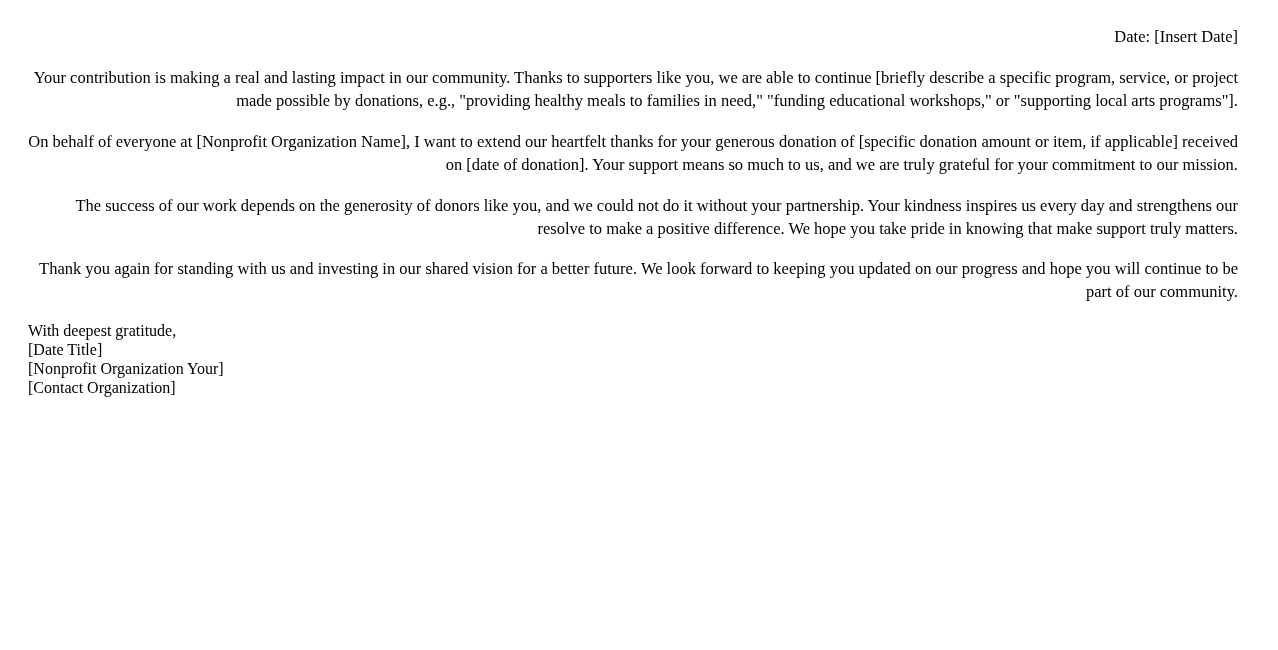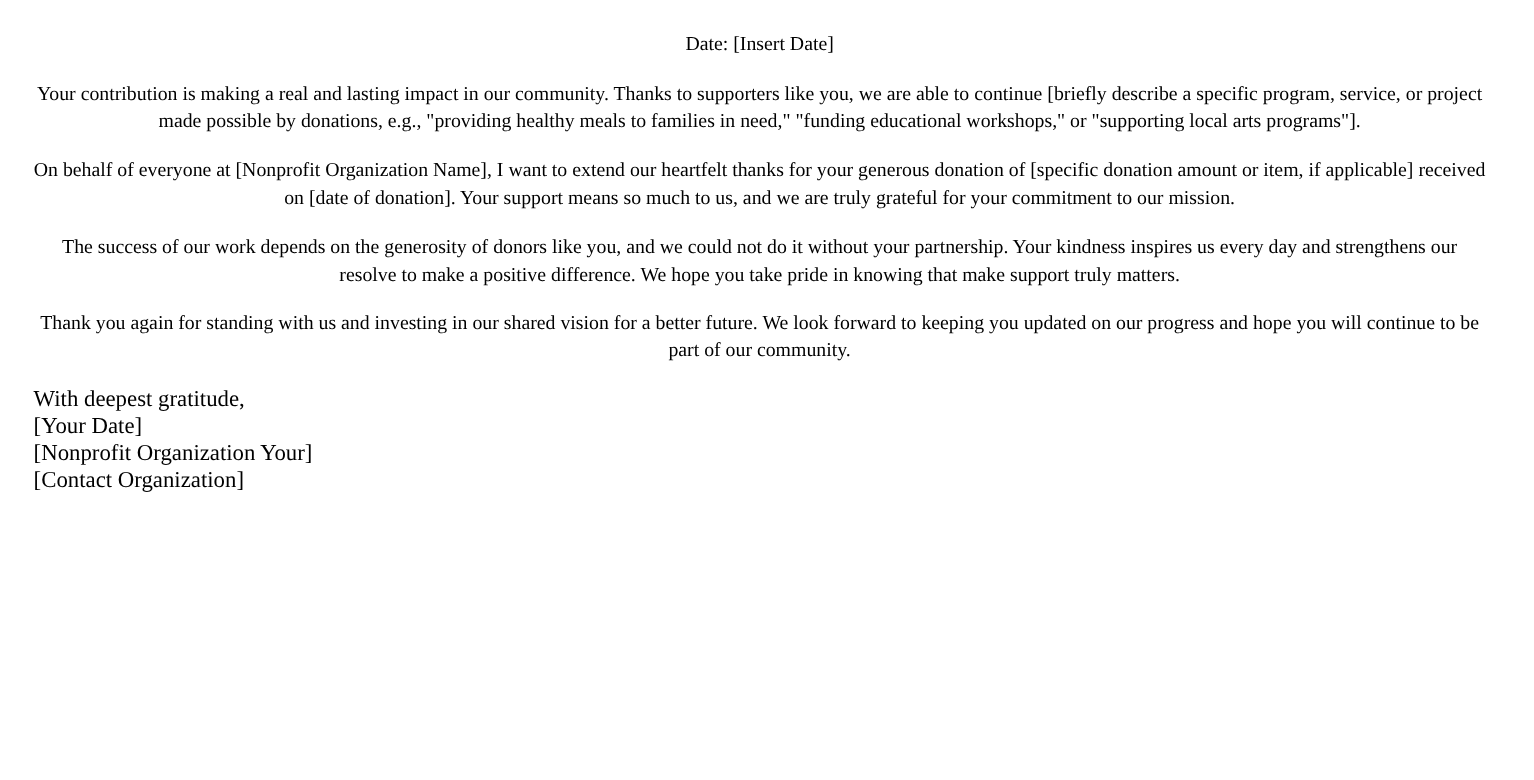--- a/index.html
+++ b/index.html
@@ -16,27 +16,27 @@
   }
   .page {
     padding: 26px 40px 0 28px;
     box-sizing: border-box;
     width: 1278px;
   }
   .para {
     font-size: 16.5px;
     line-height: 1.39;
     margin: 0 0 18px 0;
-    text-align: center;
+    text-align: right;
   }
   .para:last-child {
     margin-bottom: 0;
   }
   .signoff {
-    font-size: 19px;
+    font-size: 16px;
     line-height: 1.18;
     margin: 0;
   }
   .signoff .line {
     display: block;
   }
 </style>
 </head>
 <body>
 
@@ -48,18 +48,18 @@
   <p class="para">Your contribution is making a real and lasting impact in our community. Thanks to supporters like you, we are able to continue [briefly describe a specific program, service, or project made possible by donations, e.g., "providing healthy meals to families in need," "funding educational workshops," or "supporting local arts programs"].</p>
 
   <p class="para">On behalf of everyone at [Nonprofit Organization Name], I want to extend our heartfelt thanks for your generous donation of [specific donation amount or item, if applicable] received on [date of donation]. Your support means so much to us, and we are truly grateful for your commitment to our mission.</p>
 
   <p class="para">The success of our work depends on the generosity of donors like you, and we could not do it without your partnership. Your kindness inspires us every day and strengthens our resolve to make a positive difference. We hope you take pride in knowing that make support truly matters.</p>
 
   <p class="para">Thank you again for standing with us and investing in our shared vision for a better future. We look forward to keeping you updated on our progress and hope you will continue to be part of our community.</p>
 
   <div class="signoff">
     <span class="line">With deepest gratitude,</span>
-    <span class="line">[Your Date]</span>
+    <span class="line">[Date Title]</span>
     <span class="line">[Nonprofit Organization Your]</span>
     <span class="line">[Contact Organization]</span>
   </div>
 
 </div>
 
 </body></html>

